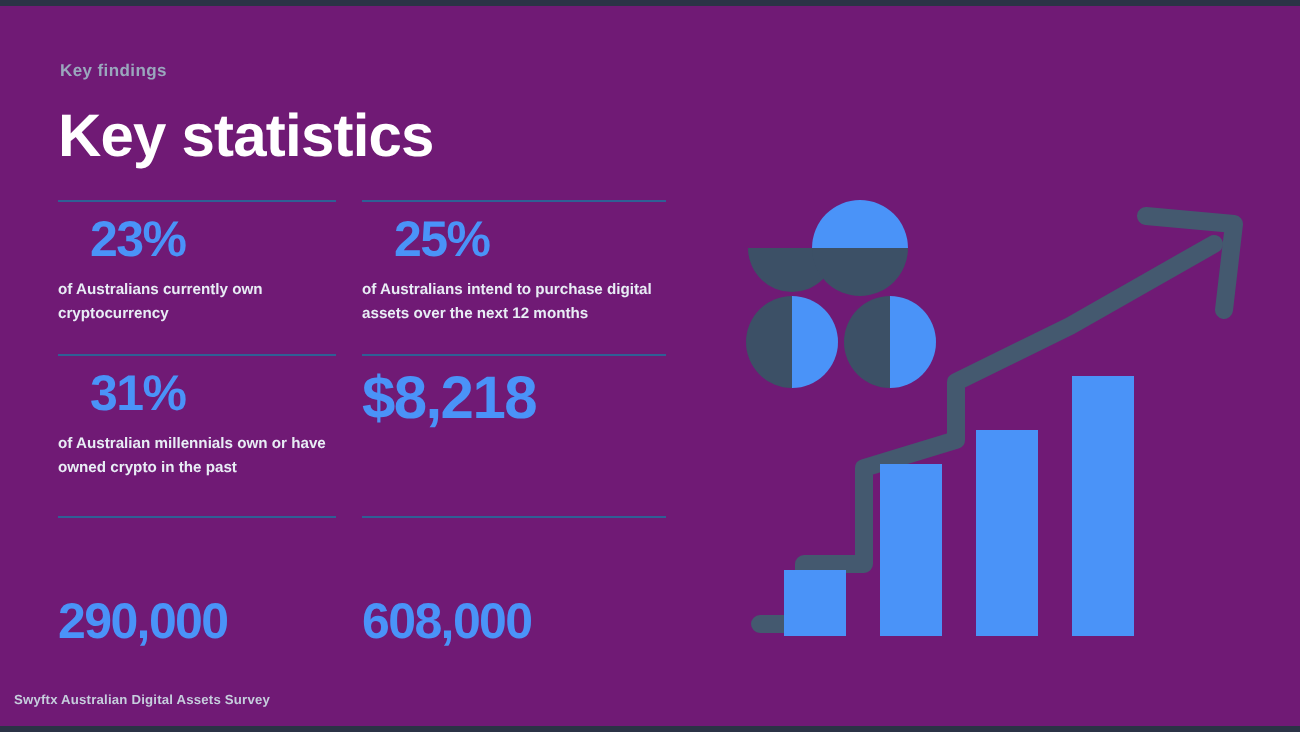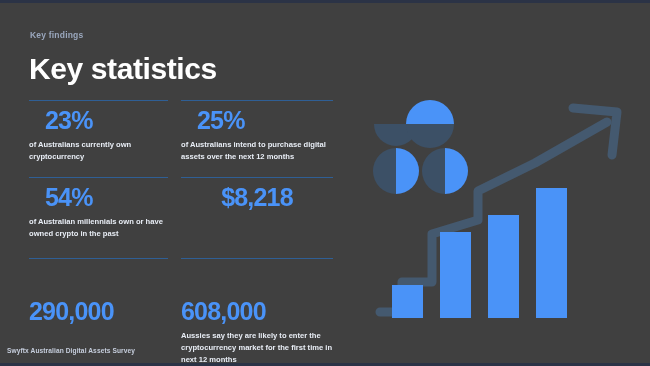--- a/index.html
+++ b/index.html
@@ -10,21 +10,21 @@
     width: 650px;
     height: 366px;
     background: #1a2336;
     font-family: "Liberation Sans", sans-serif;
     overflow: hidden;
     position: relative;
   }
   .slide {
     position: absolute;
     inset: 0;
-    background: #404040;
+    background: #701a75;
   }
   .edge-strip-top {
     position: absolute;
     top: 0; left: 0; right: 0;
     height: 3px;
     background: #2b3346;
   }
   .edge-strip-bottom {
     position: absolute;
     bottom: 0; left: 0; right: 0;
@@ -79,21 +79,21 @@
     margin-bottom: 7px;
   }
   .stat-value {
     color: #4a93f8;
     font-weight: bold;
     letter-spacing: -0.8px;
     line-height: 1;
     white-space: nowrap;
   }
   .v-pct   { font-size: 25px; margin-left: 16px; }
-  .v-money { font-size: 25px; text-align: center; }
+  .v-money { font-size: 30px; }
   .v-big   { font-size: 25px; margin-top: 40px; }
   .stat-desc {
     margin-top: 6px;
     font-size: 7.6px;
     line-height: 1.55;
     font-weight: bold;
     color: #e8edf5;
   }
 
   
@@ -137,21 +137,21 @@
     <div class="stat-col col-left">
 
       <div class="stat-block row-0">
         <div class="stat-divider"></div>
         <div class="stat-value v-pct">23%</div>
         <div class="stat-desc">of Australians currently own cryptocurrency</div>
       </div>
 
       <div class="stat-block row-1">
         <div class="stat-divider"></div>
-        <div class="stat-value v-pct">54%</div>
+        <div class="stat-value v-pct">31%</div>
         <div class="stat-desc">of Australian millennials own or have owned crypto in the past</div>
       </div>
 
       <div class="stat-block row-2">
         <div class="stat-divider"></div>
         <div class="stat-value v-big">290,000</div>
       </div>
 
     </div>
 
@@ -164,21 +164,20 @@
       </div>
 
       <div class="stat-block row-1">
         <div class="stat-divider"></div>
         <div class="stat-value v-money">$8,218</div>
       </div>
 
       <div class="stat-block row-2">
         <div class="stat-divider"></div>
         <div class="stat-value v-big">608,000</div>
-        <div class="stat-desc">Aussies say they are likely to enter the cryptocurrency market for the first time in next 12 months</div>
       </div>
 
     </div>
 
   </div>
 
   <div class="artwork">
     <svg width="285" height="235" viewBox="0 0 285 235" xmlns="http://www.w3.org/2000/svg">
 
       <g>

